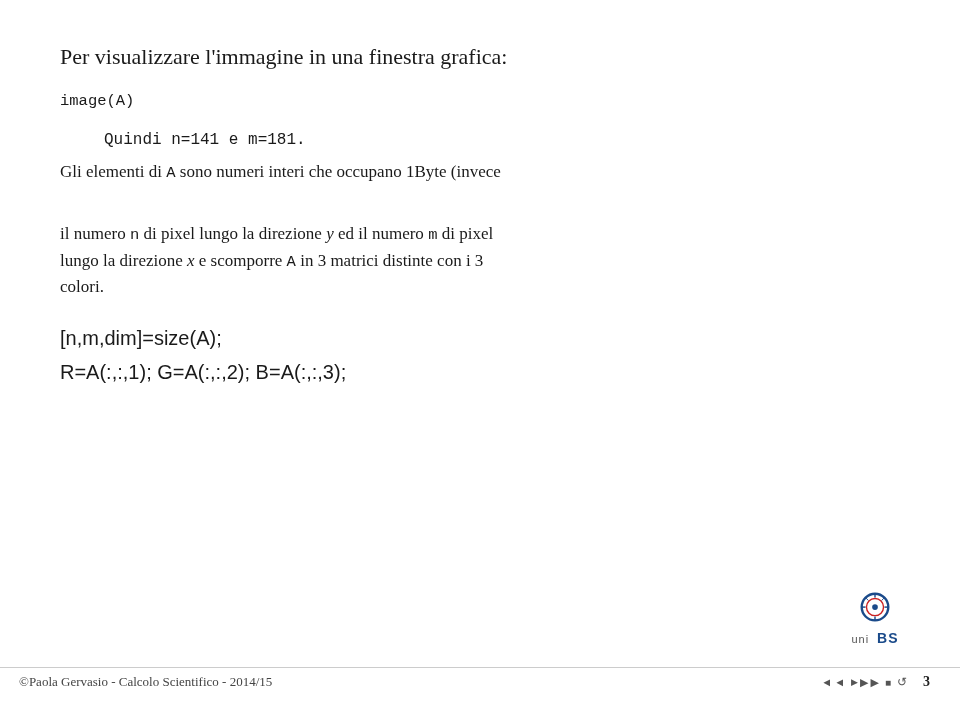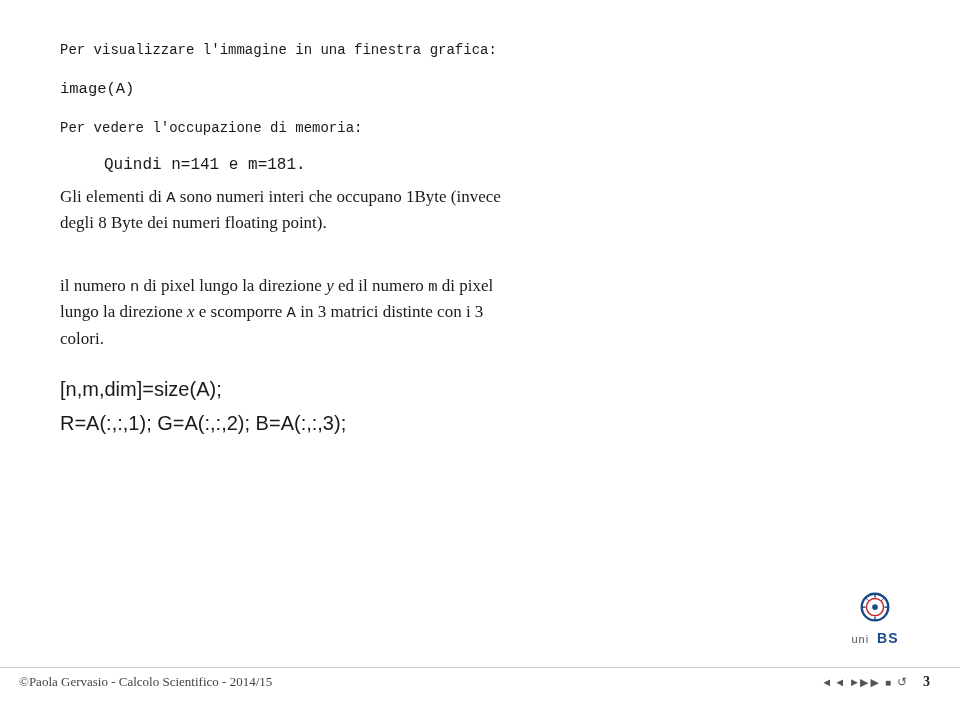--- a/index.html
+++ b/index.html
@@ -24,24 +24,24 @@
       height: 708px;
       padding: 40px 60px 60px 60px;
       position: relative;
     }
 
     .content-area {
       max-width: 860px;
     }
 
     .normal-text {
-      font-size: 14px;
+      font-size: 22px;
       line-height: 1.5;
       margin-bottom: 8px;
-      font-family: Liberation Mono, monospace;
+      font-family: Liberation Serif, serif;
     }
 
     .mono-text {
       font-family: 'Courier New', Courier, monospace;
       font-size: 16px;
       margin-left: 44px;
     }
 
     .block-mono {
       font-family: 'Courier New', Courier, monospace;
@@ -166,34 +166,30 @@
   <div class="content-area">
 
     <div class="normal-text section-gap">
       <span>Per visualizzare l'immagine in una finestra grafica:</span>
     </div>
 
     <div class="block-mono section-gap">
       <span>image(A)</span>
     </div>
 
-    <div class="normal-text section-gap">
-      <span>Per vedere l'occupazione di memoria:</span>
-    </div>
 
     <div class="whos-block">
     </div>
 
     <div class="quindi-section">
       <span class="mono-text">Quindi n=141 e m=181.</span>
     </div>
 
     <div class="paragraph">
       <span>Gli elementi di </span><span class="code-inline">A</span><span> sono numeri interi che occupano 1Byte (invece</span><br>
-      <span>degli 8 Byte dei numeri floating point).</span>
     </div>
 
     <div class="paragraph">
       <br>
       <span>il numero </span><span class="code-inline">n</span><span> di pixel lungo la direzione </span><span class="italic">y</span><span> ed il numero </span><span class="code-inline">m</span><span> di pixel</span><br>
       <span>lungo la direzione </span><span class="italic">x</span><span> e scomporre </span><span class="code-inline">A</span><span> in 3 matrici distinte con i 3</span><br>
       <span>colori.</span>
     </div>
 
     <div class="final-code-block">

